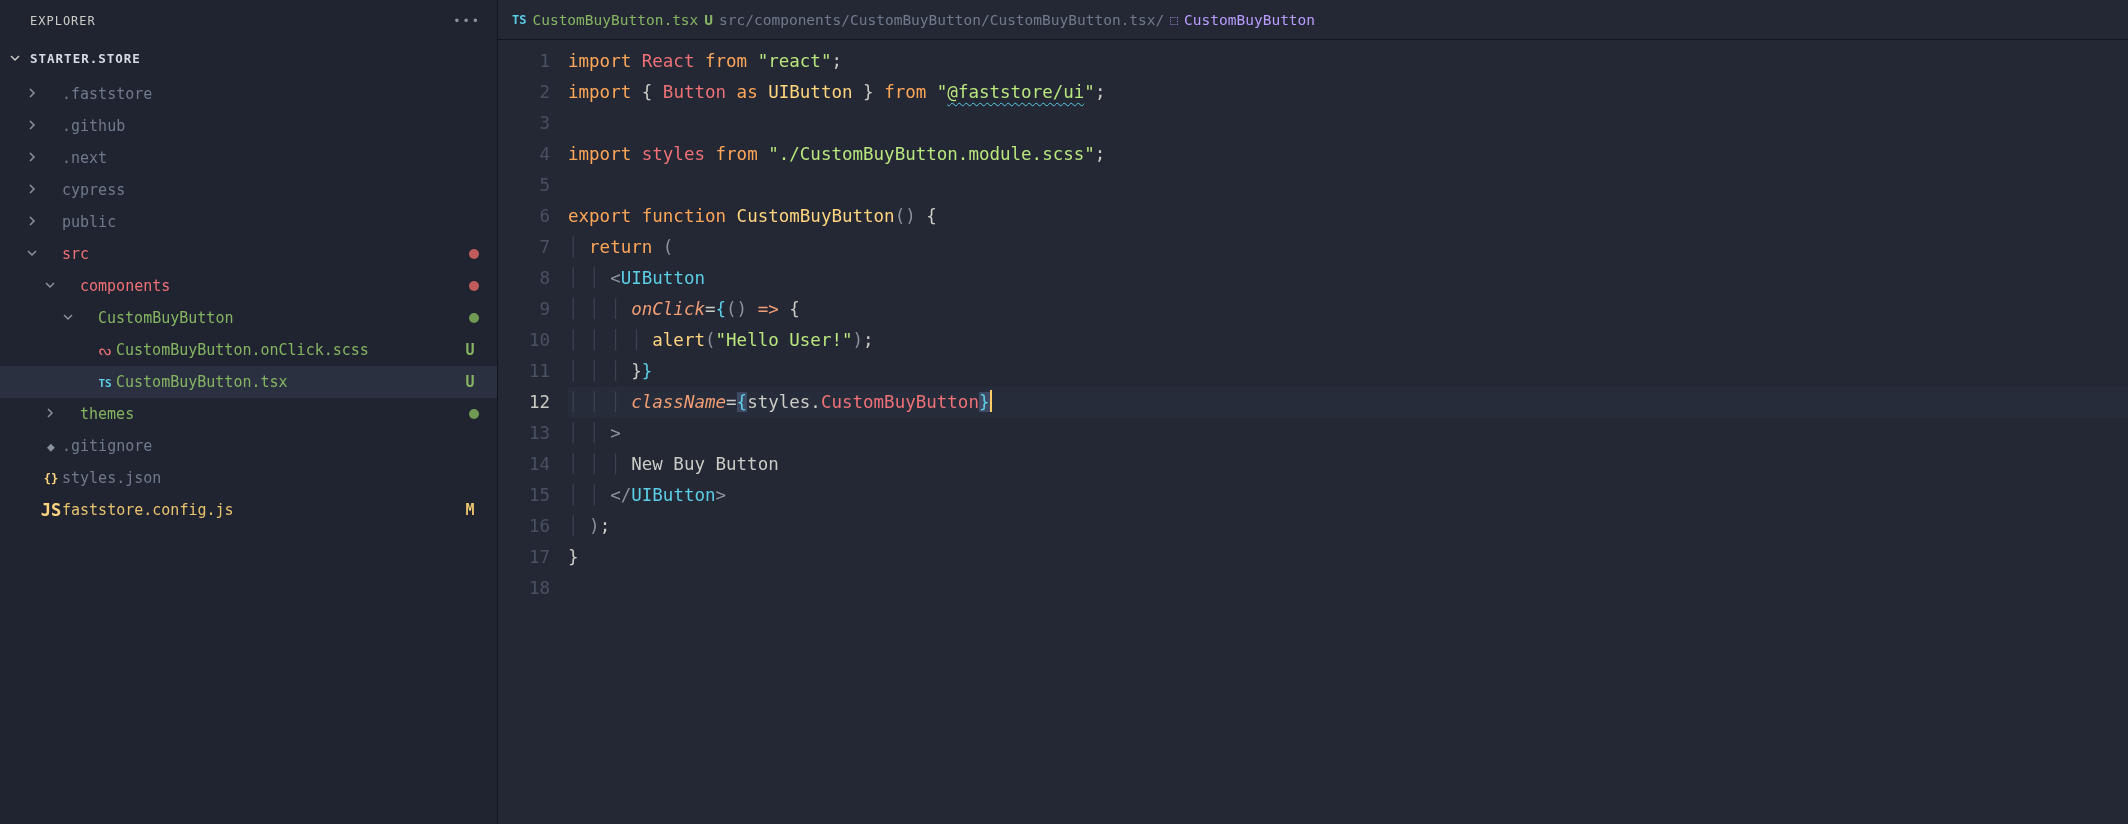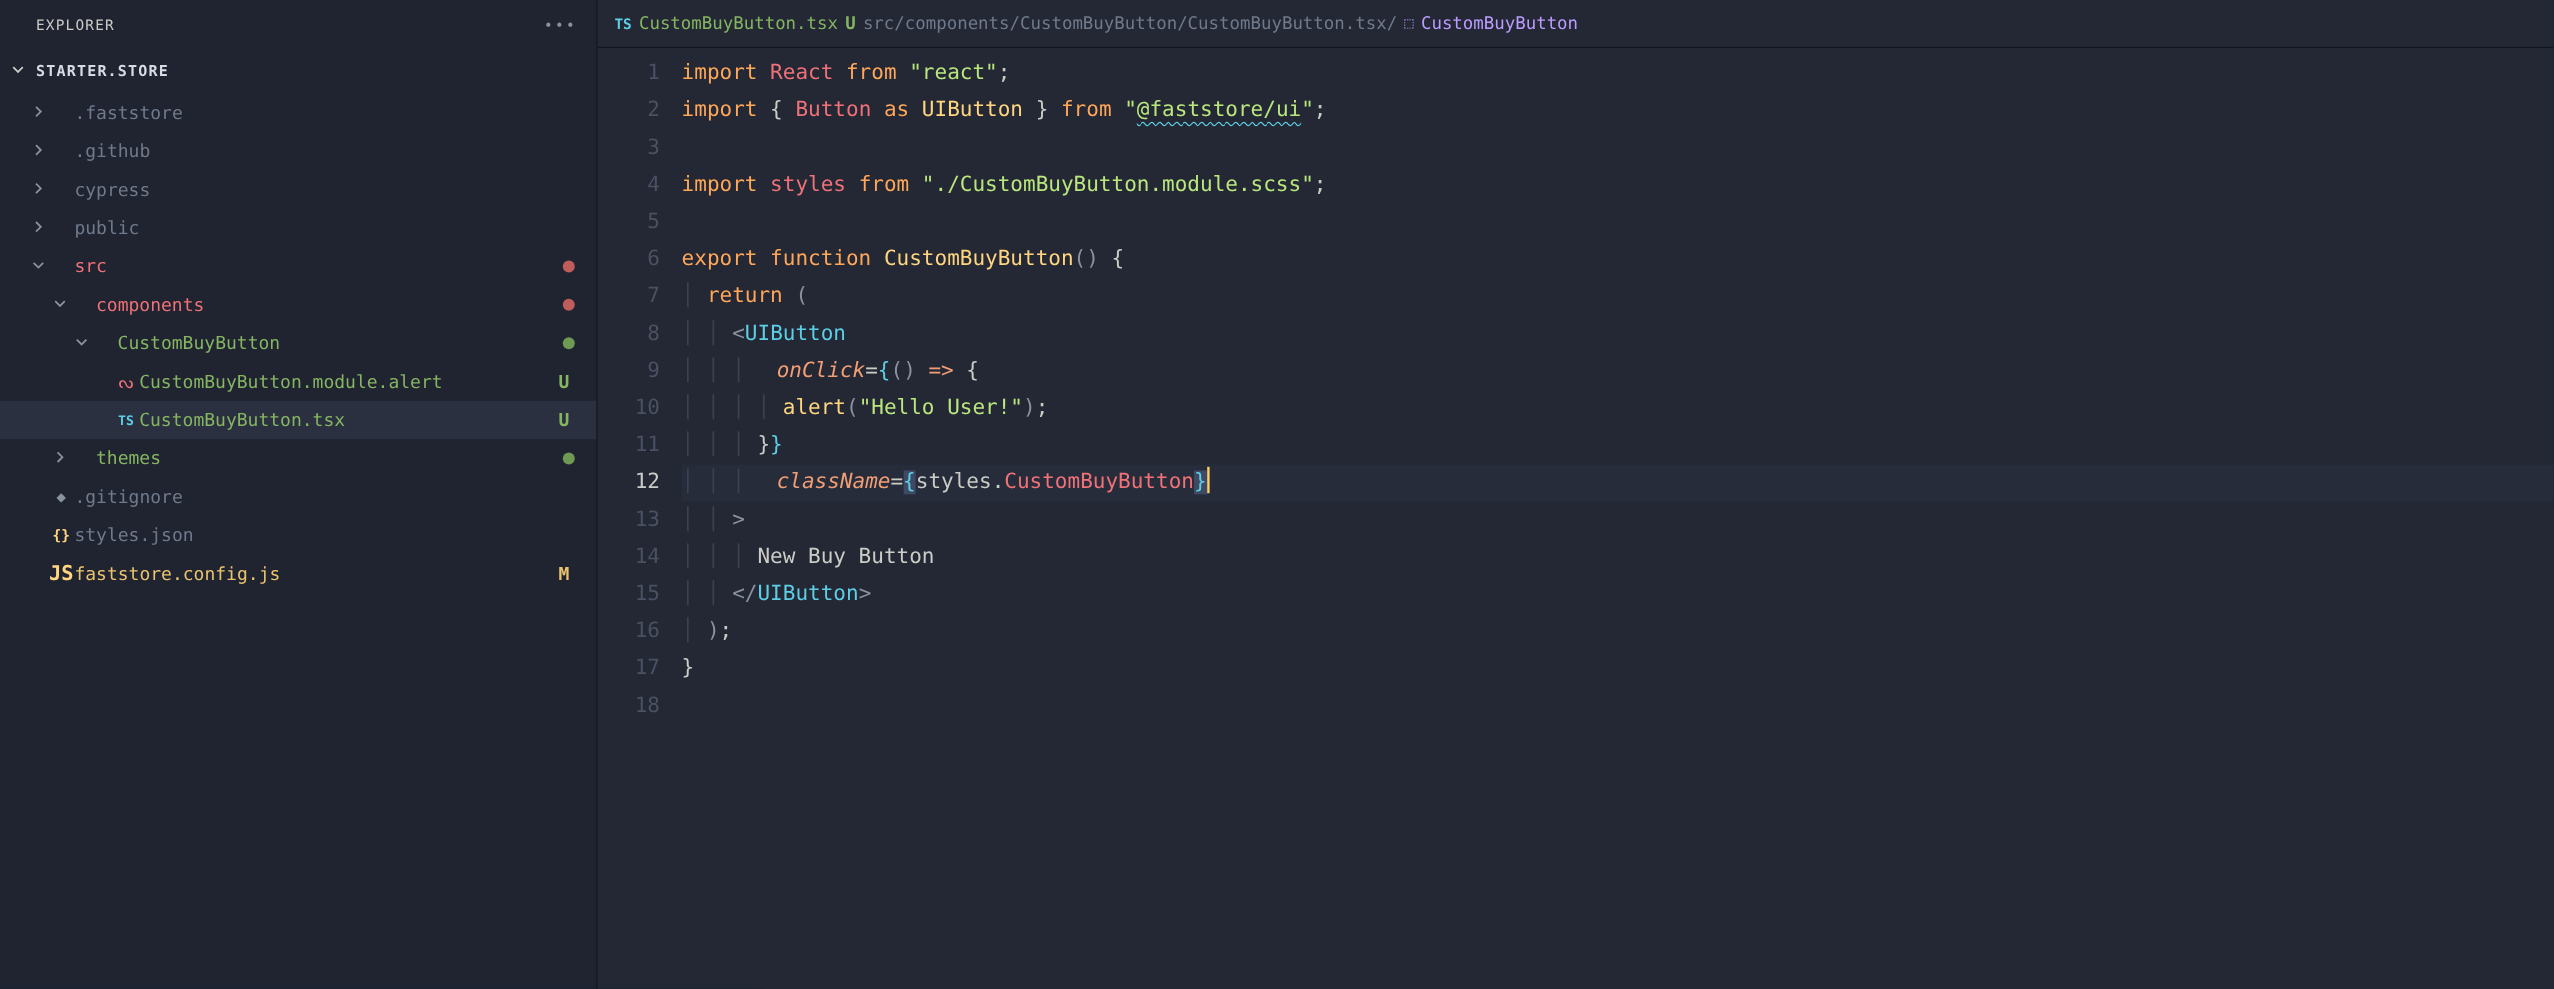--- a/index.html
+++ b/index.html
@@ -113,21 +113,21 @@
   .code .line { height: 31px; }
   .code .line.hl { background: #262c3a; }
   .guide { color: #3a4152; }
 
   
   .tk-orange  { color: #ffa759; margin-top: 44px; }   
   .tk-red     { color: #f07178; }   
   .tk-yellow  { color: #ffd580; }   
   .tk-string  { color: #bae67e; }   
   .tk-cyan    { color: #5ccfe6; }   
-  .tk-attr    { color: #f29e74; font-style: italic; margin-left: 16px; }  
+  .tk-attr    { color: #f29e74; font-style: italic; }  
   .tk-punc    { color: #cbccc6; }
   .tk-paren   { color: #8a919f; }
   .tk-arrow   { color: #f29e74; }
   .tk-func    { color: #ffa759; }   
   .tk-styles  { color: #cbccc6; }
   .tk-under   { text-decoration: underline wavy #5ccfe6 1px; text-underline-offset: 4px;}
   .cursor { display:inline-block; width:2px; height:22px; background:#ffcc66; vertical-align:-4px;}
   .sel { background:#3e4a63; }
 
   svg.chev-svg { width:10px; height:10px; }
@@ -164,20 +164,28 @@
           </svg></span>
         <span class="icon"></span>
         <span class="label c-muted">.github</span>
       </div>
       <div class="tree-row">
         <span class="indent" style="width:24px"></span>
         <span class="chev"><svg class="chev-svg" viewBox="0 0 10 10">
             <path d="M3 1 L7 5 L3 9" stroke="#8a919f" stroke-width="1.5" fill="none"></path>
           </svg></span>
         <span class="icon"></span>
+        <span class="label c-muted">.next</span>
+      </div>
+      <div class="tree-row">
+        <span class="indent" style="width:24px"></span>
+        <span class="chev"><svg class="chev-svg" viewBox="0 0 10 10">
+            <path d="M3 1 L7 5 L3 9" stroke="#8a919f" stroke-width="1.5" fill="none"></path>
+          </svg></span>
+        <span class="icon"></span>
         <span class="label c-muted">cypress</span>
       </div>
       <div class="tree-row">
         <span class="indent" style="width:24px"></span>
         <span class="chev"><svg class="chev-svg" viewBox="0 0 10 10">
             <path d="M3 1 L7 5 L3 9" stroke="#8a919f" stroke-width="1.5" fill="none"></path>
           </svg></span>
         <span class="icon"></span>
         <span class="label c-muted">public</span>
       </div>
@@ -205,21 +213,21 @@
             <path d="M1 3 L5 7 L9 3" stroke="#8a919f" stroke-width="1.5" fill="none"></path>
           </svg></span>
         <span class="icon"></span>
         <span class="label c-green">CustomBuyButton</span>
         <span class="dot dot-green"></span>
       </div>
       <div class="tree-row">
         <span class="indent" style="width:78px"></span>
         <span class="chev"></span>
         <span class="icon"><span class="c-red" style="font-size:14px;">ᔓ</span></span>
-        <span class="label c-green">CustomBuyButton.module.alert</span>
+        <span class="label c-green">CustomBuyButton.onClick.scss</span>
         <span class="status c-green">U</span>
       </div>
       <div class="tree-row selected">
         <span class="indent" style="width:78px"></span>
         <span class="chev"></span>
         <span class="icon"><span class="c-cyan" style="font-size:11px;font-weight:700">TS</span></span>
         <span class="label c-green">CustomBuyButton.tsx</span>
         <span class="status c-green">U</span>
       </div>
       <div class="tree-row">

